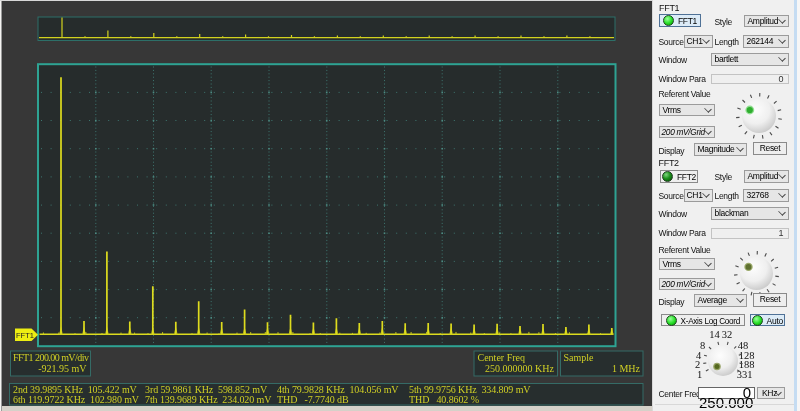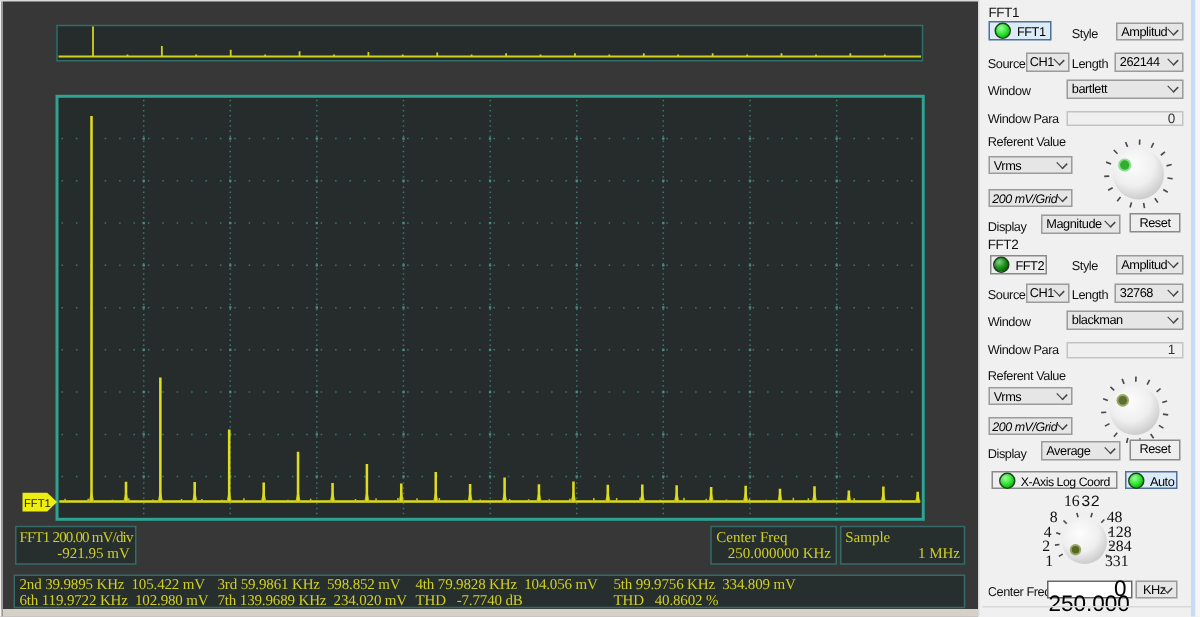--- a/index.html
+++ b/index.html
@@ -223,28 +223,28 @@
     <circle cx="24.5" cy="24.5" r="16.5" fill="url(#kg756.5)"></circle>
     <circle cx="16.5" cy="17.9" r="4.2" fill="#9aa96a"></circle>
     <circle cx="16.5" cy="17.9" r="2.9000000000000004" fill="#5e7030"></circle>
   </svg>
 <div style="position:absolute;left:658.5px;top:277.5px;width:56px;height:12.5px;background:#e6e6e6;border:1px solid #9b9b9b;box-sizing:border-box;font-style:italic;font-size:8.3px;letter-spacing:-0.3px;line-height:10.5px;padding-left:2px;white-space:nowrap">200 mV/Grid<span style="position:absolute;right:3px;top:50%;margin-top:-4px;width:5px;height:5px;border-right:1.2px solid #444;border-bottom:1.2px solid #444;transform:rotate(45deg) scale(1,.8)"></span></div>
 <div style="position:absolute;left:658.5px;top:296.5px;font-size:8.5px;letter-spacing:-0.3px;color:#111;white-space:nowrap">Display</div>
 <div style="position:absolute;left:693.5px;top:294px;width:53px;height:12.5px;background:#e6e6e6;border:1px solid #9b9b9b;box-sizing:border-box;font-size:8.5px;letter-spacing:-0.3px;line-height:10.5px;padding-left:3px;white-space:nowrap">Average<span style="position:absolute;right:3px;top:50%;margin-top:-4px;width:5px;height:5px;border-right:1.2px solid #444;border-bottom:1.2px solid #444;transform:rotate(45deg) scale(1,.8)"></span></div>
 <div style="position:absolute;left:753px;top:293px;width:34px;height:13.5px;background:#eeeeee;border:1px solid #8a8a8a;box-sizing:border-box;font-size:8.5px;letter-spacing:-0.3px;line-height:10.5px;text-align:center;white-space:nowrap">Reset</div>
 <div style="position:absolute;left:660.5px;top:313.5px;width:84.5px;height:12.5px;background:#eeeeee;border:1px solid #8a8a8a;box-sizing:border-box;font-size:8.2px;letter-spacing:-0.3px;line-height:9.5px;text-align:center;white-space:nowrap"><span style="display:inline-block;width:9px;height:9px;border-radius:50%;background:radial-gradient(circle at 38% 32%, #9cff9c 0%, #2ee22e 50%, #11b411 78%, #0a780a 100%);border:1px solid #1d451d;vertical-align:-2px;margin-right:4px"></span>X-Axis Log Coord</div>
 <div style="position:absolute;left:750px;top:313.5px;width:34.5px;height:12.5px;background:#dcebf7;border:1px solid #4f7196;box-sizing:border-box;font-size:8.5px;letter-spacing:-0.3px;line-height:9.5px;text-align:center;white-space:nowrap"><span style="display:inline-block;width:9px;height:9px;border-radius:50%;background:radial-gradient(circle at 38% 32%, #9cff9c 0%, #2ee22e 50%, #11b411 78%, #0a780a 100%);border:1px solid #1d451d;vertical-align:-2px;margin-right:4px"></span>Auto</div>
-<div style="position:absolute;left:694.5px;top:328.5px;width:40px;text-align:center;font-family:Liberation Serif,serif;font-size:10.5px;color:#111">16</div>
-<div style="position:absolute;left:707px;top:328.5px;width:40px;text-align:center;font-family:Liberation Mono, monospace;font-size:10.5px;color:#111">32</div>
+<div style="position:absolute;left:694.5px;top:328.5px;width:40px;text-align:center;font-family:Liberation Serif,serif;font-size:10.5px;color:#111">14</div>
+<div style="position:absolute;left:707px;top:328.5px;width:40px;text-align:center;font-family:Liberation Serif, serif;font-size:10.5px;color:#111">32</div>
 <div style="position:absolute;left:682.5px;top:339.5px;width:40px;text-align:center;font-family:Liberation Serif,serif;font-size:10.5px;color:#111">8</div>
 <div style="position:absolute;left:723px;top:339.5px;width:40px;text-align:center;font-family:Liberation Serif,serif;font-size:10.5px;color:#111">48</div>
 <div style="position:absolute;left:678.5px;top:349.5px;width:40px;text-align:center;font-family:Liberation Serif,serif;font-size:10.5px;color:#111">4</div>
 <div style="position:absolute;left:726.5px;top:349.5px;width:40px;text-align:center;font-family:Liberation Serif, serif;font-size:10.5px;color:#111">128</div>
 <div style="position:absolute;left:677.5px;top:359px;width:40px;text-align:center;font-family:Liberation Serif,serif;font-size:10.5px;color:#111">2</div>
-<div style="position:absolute;left:726.5px;top:359px;width:40px;text-align:center;font-family:Liberation Serif,serif;font-size:10.5px;color:#111">284</div>
+<div style="position:absolute;left:726.5px;top:359px;width:40px;text-align:center;font-family:Liberation Serif,serif;font-size:10.5px;color:#111">188</div>
 <div style="position:absolute;left:679.5px;top:368.5px;width:40px;text-align:center;font-family:Liberation Serif,serif;font-size:10.5px;color:#111">1</div>
 <div style="position:absolute;left:724.5px;top:368.5px;width:40px;text-align:center;font-family:Liberation Serif,serif;font-size:10.5px;color:#111">331</div>
 <svg style="position:absolute;left:699.5px;top:338px" width="46px" height="46px">
     <line x1="8.5" y1="31.4" x2="5.9" y2="32.9" stroke="#4a4a4a" stroke-width="1.1"></line>
     <line x1="6.3" y1="25.0" x2="3.3" y2="25.4" stroke="#4a4a4a" stroke-width="1.1"></line>
     <line x1="6.9" y1="18.1" x2="4.1" y2="17.2" stroke="#4a4a4a" stroke-width="1.1"></line>
     <line x1="11.1" y1="11.1" x2="9.0" y2="9.0" stroke="#4a4a4a" stroke-width="1.1"></line>
     <line x1="18.7" y1="6.8" x2="17.9" y2="3.9" stroke="#4a4a4a" stroke-width="1.1"></line>
     <line x1="27.3" y1="6.8" x2="28.1" y2="3.9" stroke="#4a4a4a" stroke-width="1.1"></line>
     <line x1="34.2" y1="10.5" x2="36.2" y2="8.3" stroke="#4a4a4a" stroke-width="1.1"></line>

